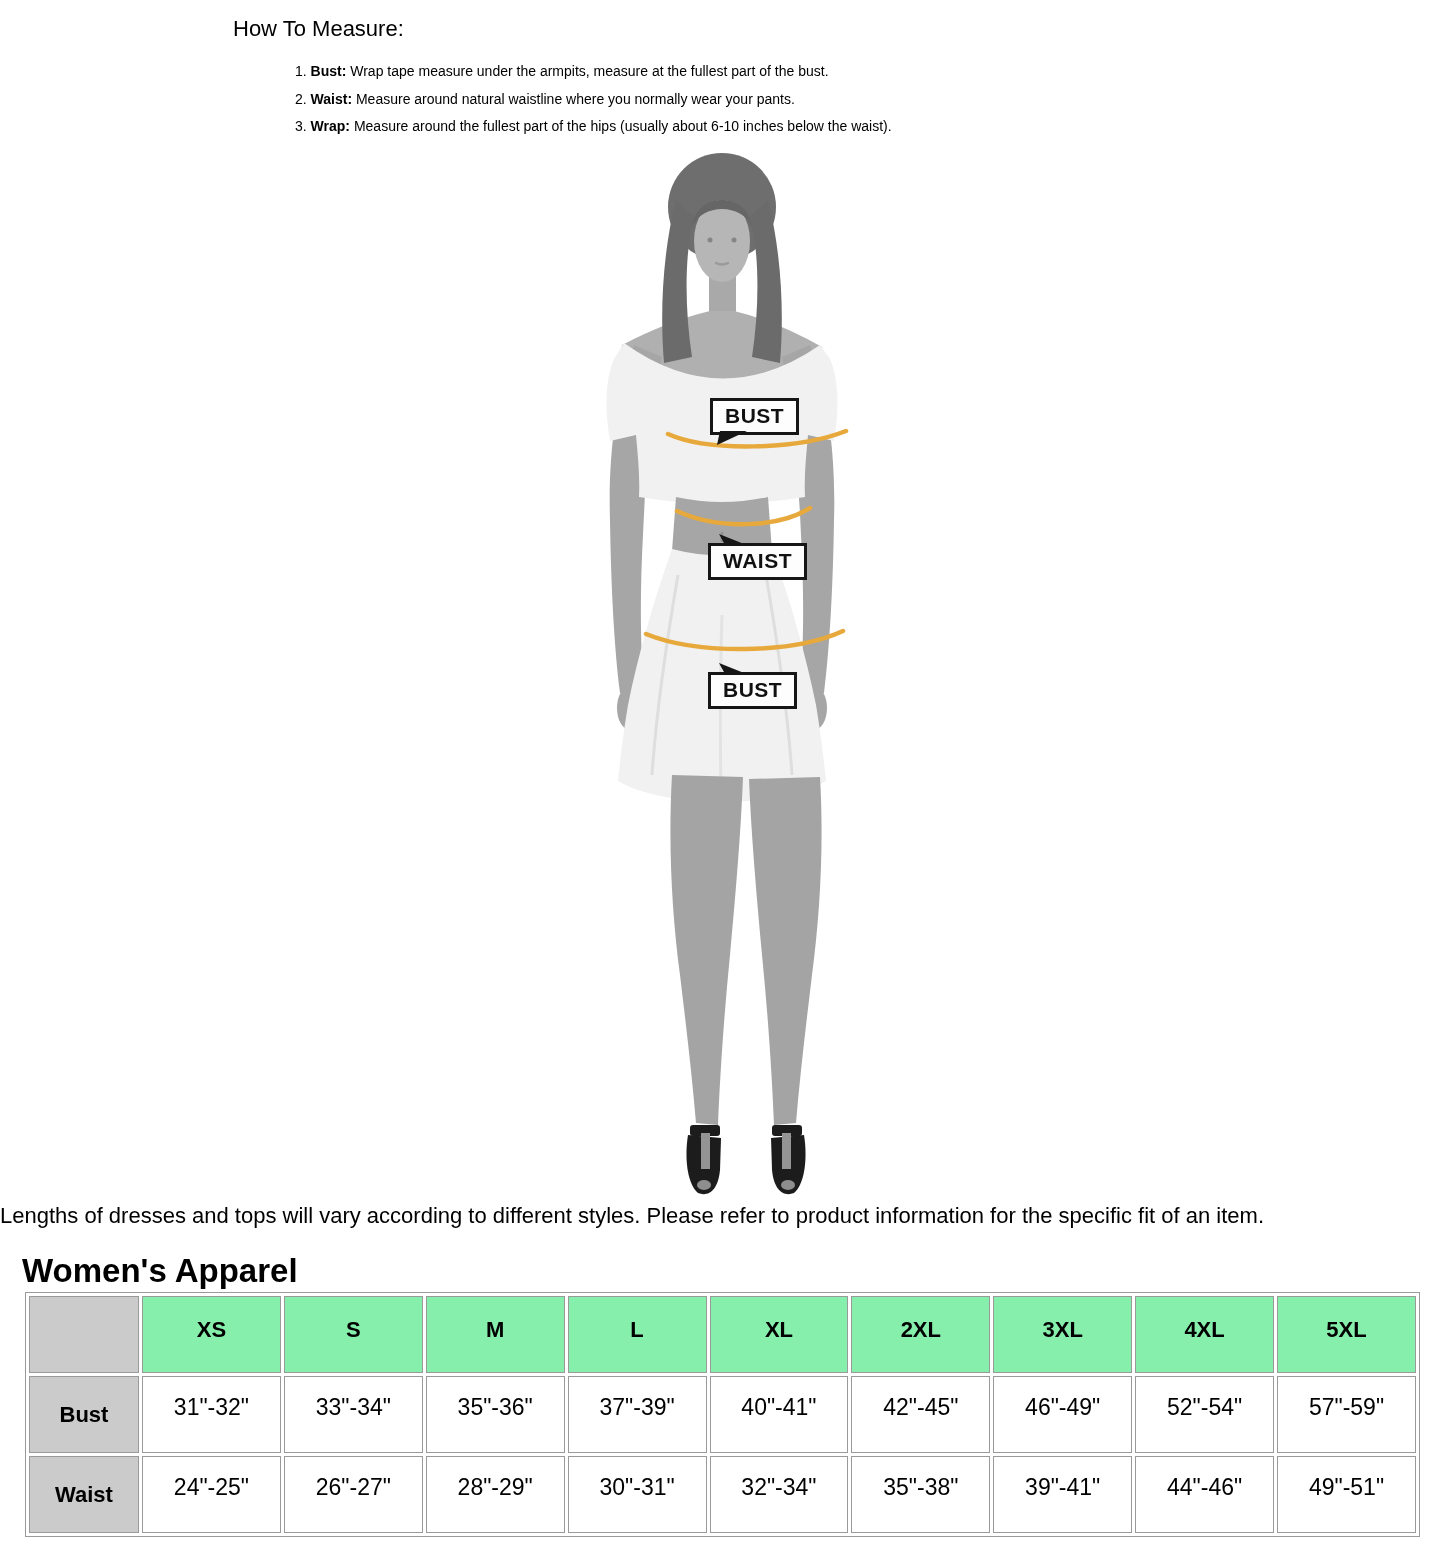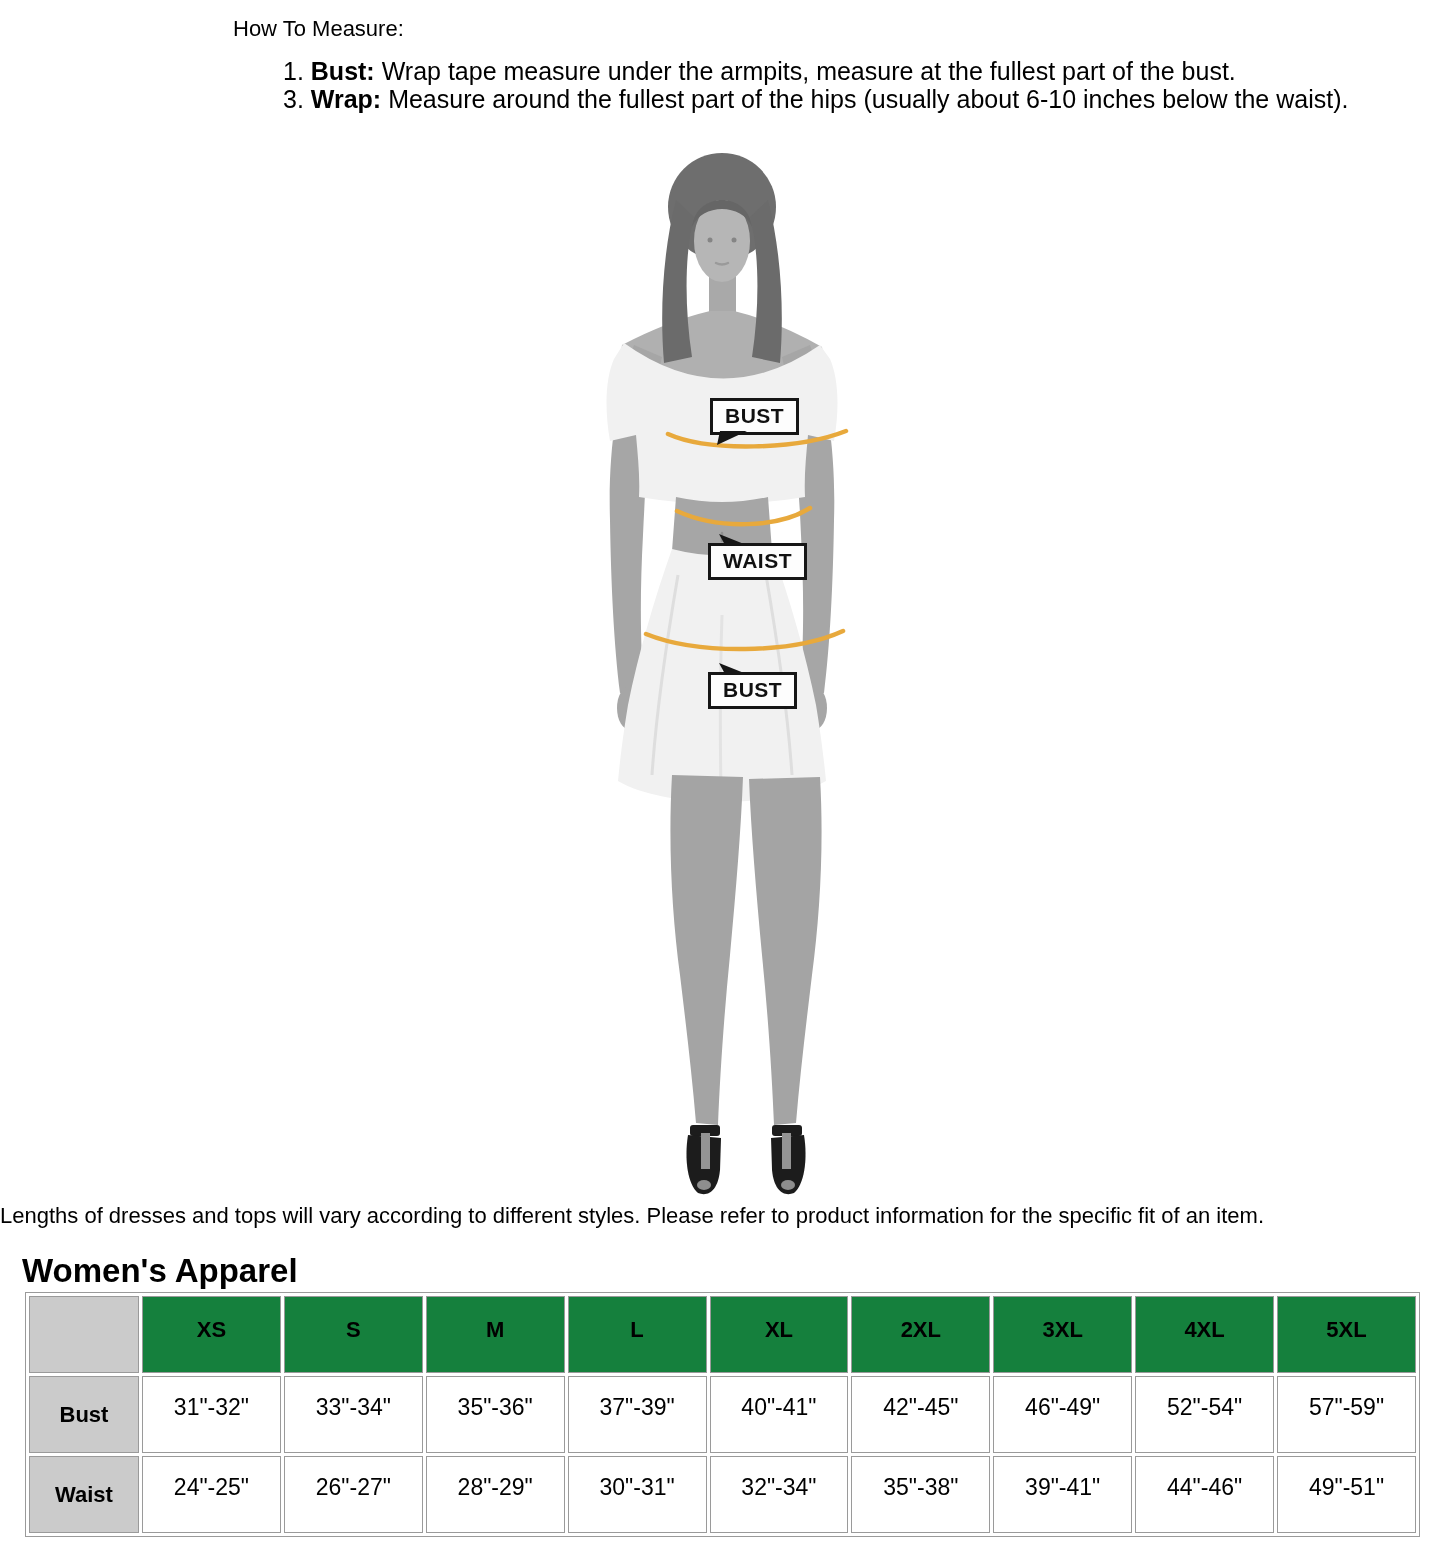--- a/index.html
+++ b/index.html
@@ -12,21 +12,21 @@
     background: #fff;
     overflow: hidden;
   }
 
   
   .howto-heading {
     position: absolute; left: 233px; top: 16px;
     font-size: 22px; line-height: 26px; color: #000;
   }
   .instr-list { position: absolute; left: 283px; top: 58px; }
-  .instr-line { font-size: 25px; line-height: 27.5px; white-space: nowrap; }
+  .instr-line { font-size: 14px; line-height: 27.5px; white-space: nowrap; margin-left: 12px; }
   .instr-line .term { font-weight: bold; }
 
   
   .figure-wrap { position: absolute; left: 558px; top: 145px; width: 330px; height: 1060px; }
   .figure-wrap svg { display: block; width: 330px; height: 1060px; }
 
   .measure-label {
     position: absolute;
     background: #fdfdfd;
     border: 3px solid #161616;
@@ -74,21 +74,21 @@
     border-spacing: 3px;
     border: 1px solid #9a9a9a;
   }
   table.size-table th, table.size-table td {
     height: 77px;
     text-align: center;
     vertical-align: middle;
     border: 1px solid #9a9a9a;
   }
   table.size-table th.col-head {
-    background: #15803d;
+    background: #86efac;
     font-weight: bold; font-size: 22px;
     padding-bottom: 10px;
   }
   table.size-table th.corner { background: #cbcbcb; }
   table.size-table th.row-label {
     background: #cbcbcb;
     font-weight: bold; font-size: 22px;
   }
   table.size-table td.value-cell {
     background: #ffffff;
@@ -98,20 +98,21 @@
 </style>
 </head>
 <body>
 
 <div class="page">
 
   <div class="howto-heading">How To Measure:</div>
 
   <div class="instr-list">
       <div class="instr-line"><span>1.</span> <span class="term">Bust:</span> <span>Wrap tape measure under the armpits, measure at the fullest part of the bust.</span></div>
+      <div class="instr-line"><span>2.</span> <span class="term">Waist:</span> <span>Measure around natural waistline where you normally wear your pants.</span></div>
       <div class="instr-line"><span>3.</span> <span class="term">Wrap:</span> <span>Measure around the fullest part of the hips (usually about 6-10 inches below the waist).</span></div>
     </div>
 
   <div class="figure-wrap">
     <svg viewBox="0 0 330 1060" aria-hidden="true">
 
       <rect x="151" y="128" width="27" height="62" fill="#a9a9a9"></rect>
 
       <path d="M 64,200 Q 110,176 152,166 L 176,166 Q 218,176 264,202 L 268,242 Q 164,282 60,242 Z" fill="#b0b0b0"></path>
 

